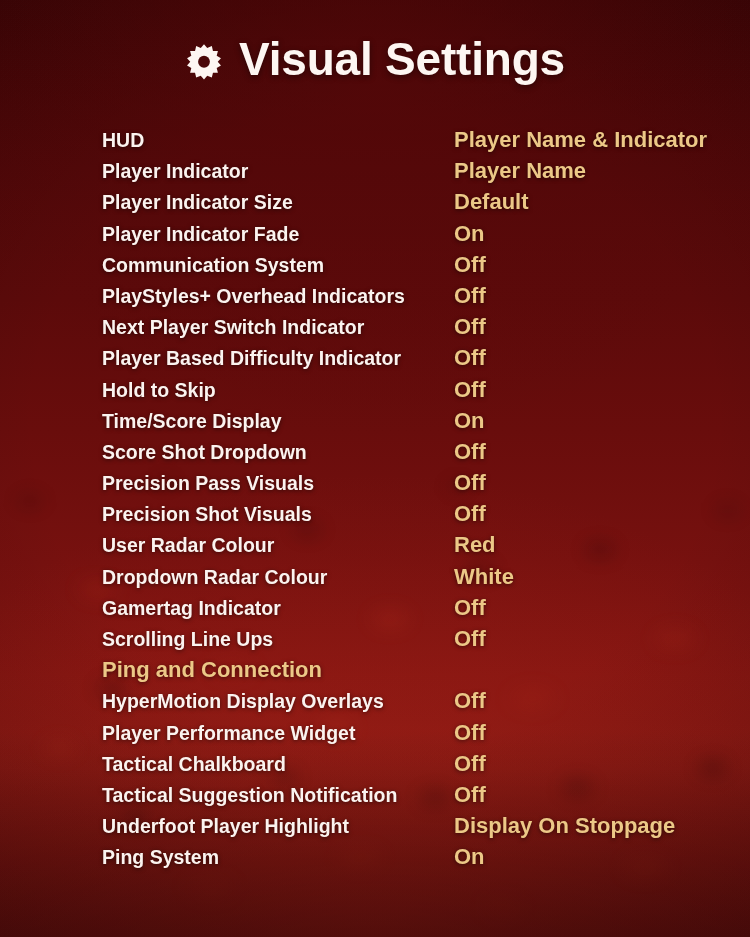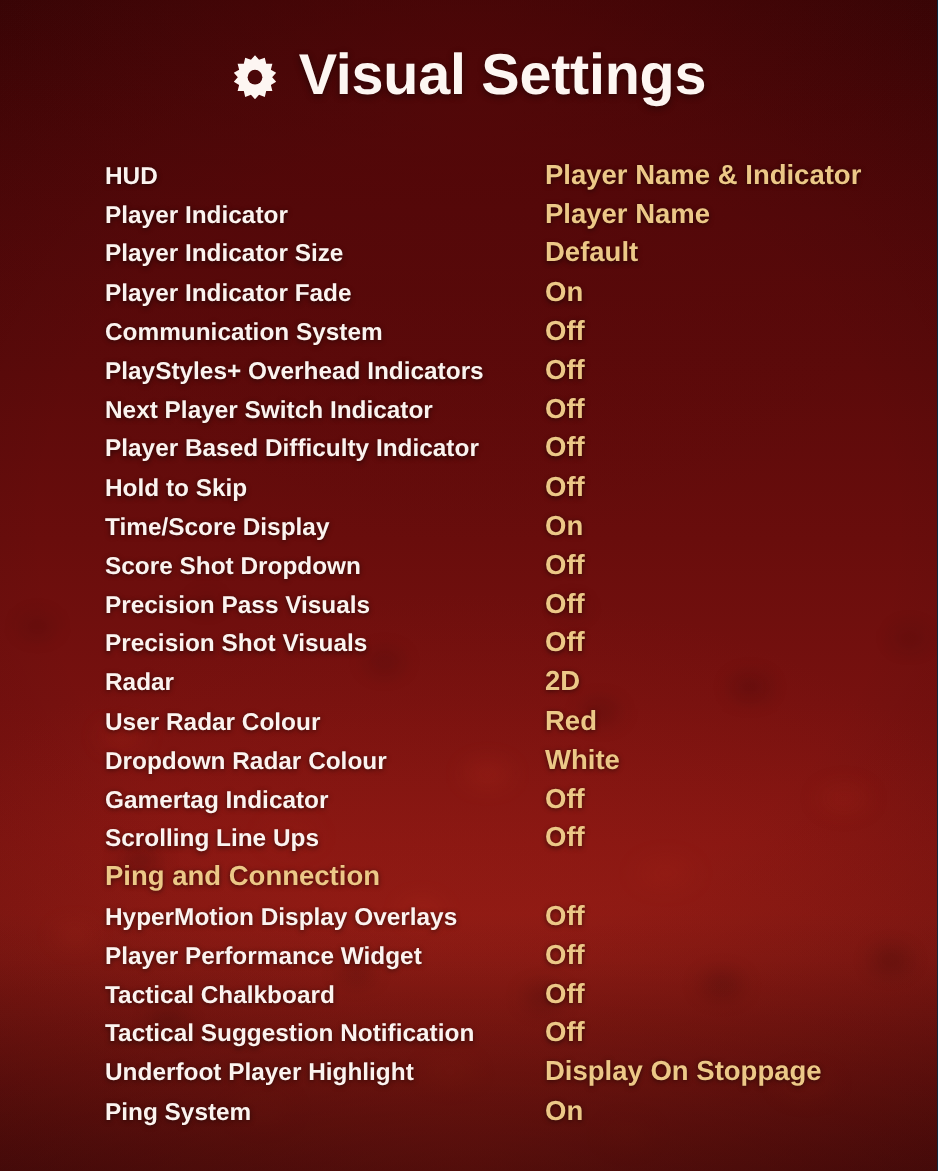--- a/index.html
+++ b/index.html
@@ -7,21 +7,21 @@
     margin: 0;
     padding: 0;
     background: #000;
   }
   #screen {
     position: relative;
     width: 750px;
     height: 937px;
     overflow: hidden;
     font-family: "Liberation Sans", "DejaVu Sans", sans-serif;
-    background: #0369a1;
+    background: #0c4a6e;
     user-select: none;
   }
 
   
   .bg-layer {
     position: absolute;
     inset: 0;
     pointer-events: none;
   }
   
@@ -115,20 +115,21 @@
     letter-spacing: -0.2px;
     color: #fdf6f2;
     line-height: 1;
     white-space: nowrap;
     text-shadow: 0 2px 6px rgba(0,0,0,.45);
   }
 
   .settings-list {
     margin-top: 37px;
     padding-left: 84px;
+    margin-left: 18px;
   }
   .setting-row {
     display: flex;
     align-items: baseline;
     height: 31.2px;
   }
   .setting-label {
     width: 352px;
     flex: none;
     font-size: 19.5px;
@@ -220,24 +221,20 @@
         </div>
         <div class="setting-row">
           <span class="setting-label">Precision Pass Visuals</span>
           <span class="setting-value">Off</span>
         </div>
         <div class="setting-row">
           <span class="setting-label">Precision Shot Visuals</span>
           <span class="setting-value">Off</span>
         </div>
         <div class="setting-row">
-          <span class="setting-label">Radar</span>
-          <span class="setting-value">2D</span>
-        </div>
-        <div class="setting-row">
           <span class="setting-label">User Radar Colour</span>
           <span class="setting-value">Red</span>
         </div>
         <div class="setting-row">
           <span class="setting-label">Dropdown Radar Colour</span>
           <span class="setting-value">White</span>
         </div>
         <div class="setting-row">
           <span class="setting-label">Gamertag Indicator</span>
           <span class="setting-value">Off</span>

